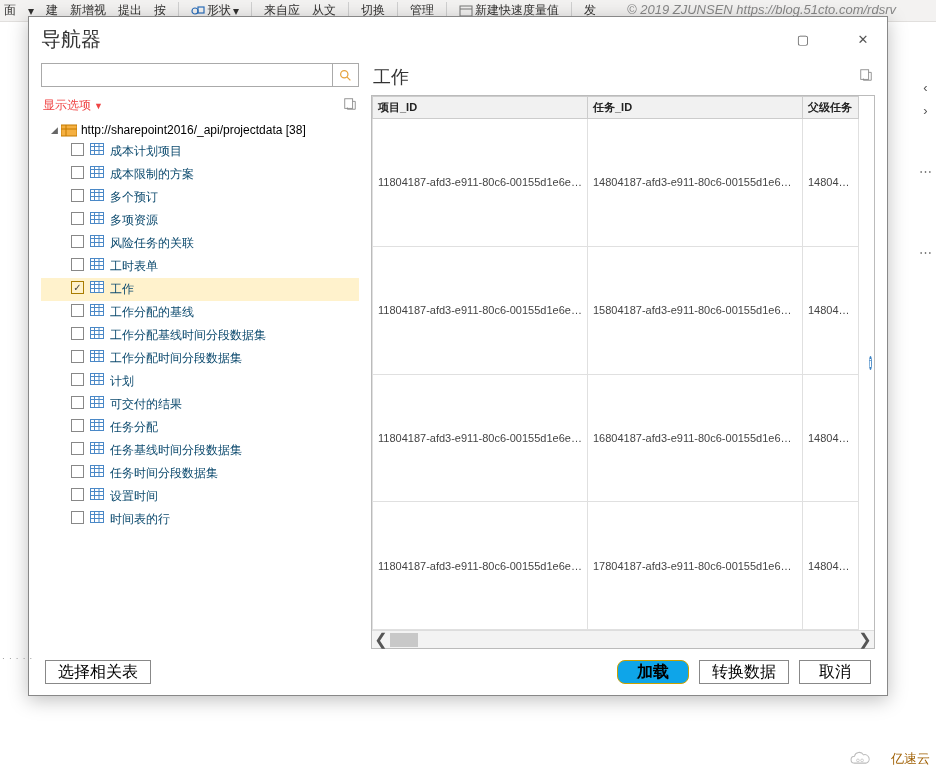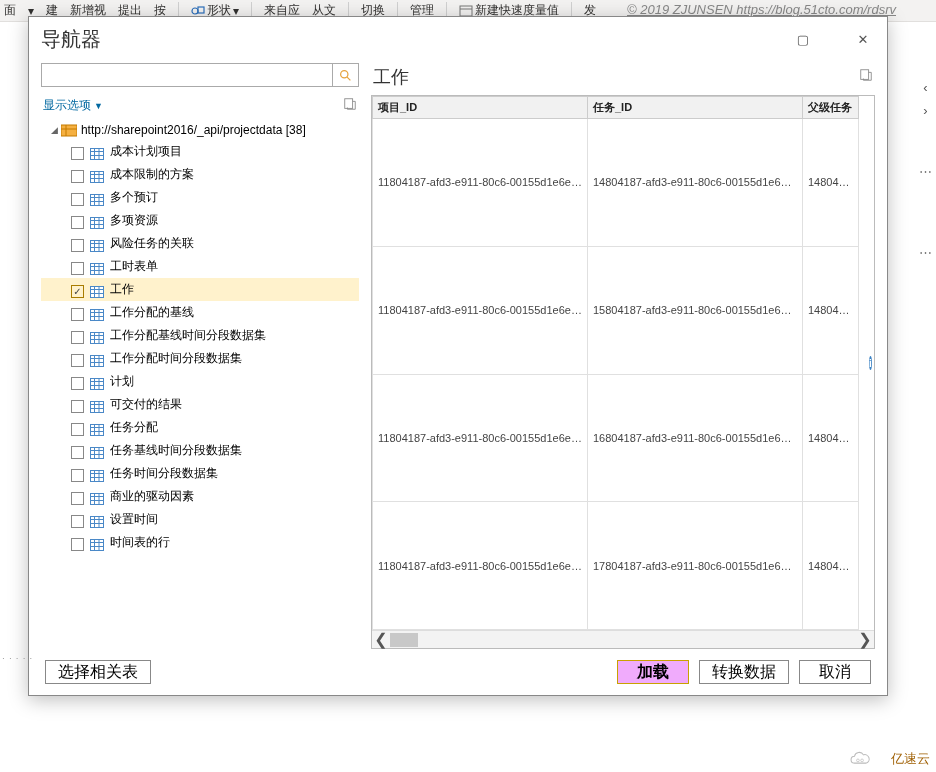--- a/index.html
+++ b/index.html
@@ -2,46 +2,46 @@
 <html><head>
 <meta charset="utf-8">
 <style>
 * { box-sizing: border-box; margin: 0; padding: 0; font-family: "Microsoft YaHei", "Segoe UI", sans-serif; }
 body { background: #fff; width: 936px; height: 772px; overflow: hidden; position: relative; }
 
 
 .ribbon { height: 22px; background: #f3f2f1; border-bottom: 1px solid #e1dfdd; display: flex; align-items: center; font-size: 12px; color: #323130; padding-left: 4px; gap: 12px; position: relative; }
 .ribbon-item { display: inline-flex; align-items: center; gap: 2px; white-space: nowrap; }
 .ribbon-sep { width: 1px; height: 18px; background: #d0d0d0; }
-.watermark { position: absolute; right: 40px; top: 2px; font-size: 13px; color: #888; font-style: italic; text-decoration: underline; }
+.watermark { position: absolute; right: 40px; top: 2px; font-size: 13px; color: #888; font-style: italic; }
 
 
 .edge-chevrons { position: absolute; right: 4px; top: 80px; display: flex; flex-direction: column; gap: 8px; align-items: center; font-size: 13px; color: #555; }
 .chevron-r { cursor: pointer; }
 
 
 .dialog { position: absolute; left: 28px; top: 16px; width: 860px; height: 680px; background: #fff; border: 1px solid #888; box-shadow: 0 4px 18px rgba(0,0,0,0.25); display: flex; flex-direction: column; }
 .dialog-titlebar { height: 46px; display: flex; align-items: center; padding: 0 12px; border-bottom: 1px solid #fff; gap: 36px; }
 .dialog-title { font-size: 20px; color: #333; flex: 1; }
 .win-btn { width: 24px; height: 24px; display: flex; align-items: center; justify-content: center; cursor: pointer; color: #555; font-size: 13px; }
 
 .dialog-body { flex: 1; display: flex; padding: 0 12px; gap: 12px; min-height: 0; }
 
 
 .left-panel { width: 318px; display: flex; flex-direction: column; }
 .search-row { display: flex; margin-bottom: 6px; }
 .search-input { flex: 1; height: 24px; border: 1px solid #aaa; padding: 0 6px; font-size: 12px; font-style: italic; color: #888; }
 .search-btn { width: 26px; height: 24px; border: 1px solid #aaa; border-left: none; background: #fff; display: flex; align-items: center; justify-content: center; color: #e6a23c; cursor: pointer; }
-.display-opts { font-size: 12px; color: #0369a1; display: flex; align-items: center; justify-content: space-between; padding: 4px 2px 6px 2px; gap: 8px; }
+.display-opts { font-size: 12px; color: #ef4444; display: flex; align-items: center; justify-content: space-between; padding: 4px 2px 6px 2px; gap: 8px; }
 .display-opts-left { display: flex; align-items: center; gap: 3px; cursor: pointer; }
 .tree { flex: 1; overflow-y: auto; border-top: none; }
 .tree-root { display: flex; align-items: center; font-size: 12px; padding: 3px 2px 3px 10px; cursor: pointer; }
 .folder-icon { width: 16px; height: 14px; margin-right: 4px; display: inline-block; }
 .folder-icon svg { display: block; }
-.tree-item { display: flex; align-items: flex-end; font-size: 12px; padding: 3px 2px 3px 30px; cursor: pointer; color: #000000; }
+.tree-item { display: flex; align-items: flex-start; font-size: 12px; padding: 3px 2px 3px 30px; cursor: pointer; color: #0c4a6e; }
 .tree-item.selected { background: #fff2cc; }
 .chk { width: 13px; height: 13px; border: 1px solid #888; margin-right: 6px; display: inline-flex; align-items: center; justify-content: center; background: #fff; }
 .chk.checked { background: #fff2cc; border-color: #a97c00; }
 .chk.checked::after { content: "✓"; font-size: 10px; color: #444; }
 .table-icon { width: 14px; height: 12px; margin-right: 6px; display: inline-flex; }
 .table-icon svg { display: block; }
 
 
 .right-panel { flex: 1; display: flex; flex-direction: column; min-width: 0; }
 .right-title-row { display: flex; align-items: center; justify-content: space-between; padding: 2px 2px 6px 2px; }
@@ -57,21 +57,21 @@
 .info-icon { width: 14px; height: 14px; border-radius: 50%; background: #3b82c4; color: #fff; display: inline-flex; align-items: center; justify-content: center; font-size: 10px; font-weight: bold; }
 .hscroll { height: 18px; background: #f3f3f3; border-top: 1px solid #ddd; display: flex; align-items: center; }
 .hscroll-arrow { width: 18px; height: 18px; display: flex; align-items: center; justify-content: center; color: #555; cursor: pointer; }
 .hscroll-track { flex: 1; height: 14px; background: #f3f3f3; position: relative; }
 .hscroll-thumb { position: absolute; left: 0; top: 0; width: 28px; height: 14px; background: #c8c8c8; }
 
 
 .dialog-footer { height: 46px; display: flex; align-items: center; padding: 0 16px; gap: 10px; border-top: 0px solid #eee; }
 .footer-left { flex: 1; display: flex; }
 .btn { min-width: 72px; height: 24px; padding: 0 12px; font-size: 16px; border: 1px solid #888; background: #fff; cursor: pointer; display: inline-flex; align-items: center; justify-content: center; }
-.btn.primary { background: #f0abfc; border-color: #c9a100; font-weight: bold; }
+.btn.primary { background: #0ea5e9; border-color: #c9a100; font-weight: bold; border-radius: 8px; }
 
 
 .bottom-wm { position: absolute; right: 6px; bottom: 4px; font-size: 13px; color: #a16207; display: flex; align-items: center; gap: 20px; }
 .bottom-wm svg { width: 22px; height: 16px; }
 
 
 .dots { position: absolute; left: 2px; top: 654px; font-size: 8px; color: #888; letter-spacing: 1px; }
 
 .opt-icon { color: #999; cursor: pointer; }
 </style>
@@ -349,33 +349,20 @@
               <span class="table-icon">
                 <svg width="14" height="12">
                   <rect x="0.5" y="0.5" width="13" height="11" fill="#fff" stroke="#4a88c7"></rect>
                   <line x1="0.5" y1="3.5" x2="13.5" y2="3.5" stroke="#4a88c7"></line>
                   <line x1="0.5" y1="7.5" x2="13.5" y2="7.5" stroke="#4a88c7"></line>
                   <line x1="4.5" y1="0.5" x2="4.5" y2="11.5" stroke="#4a88c7"></line>
                   <line x1="9" y1="0.5" x2="9" y2="11.5" stroke="#4a88c7"></line>
                 </svg>
               </span>
               <span>任务时间分段数据集</span>
-            </div>
-            <div class="tree-item">
-              <span class="chk"></span>
-              <span class="table-icon">
-                <svg width="14" height="12">
-                  <rect x="0.5" y="0.5" width="13" height="11" fill="#fff" stroke="#4a88c7"></rect>
-                  <line x1="0.5" y1="3.5" x2="13.5" y2="3.5" stroke="#4a88c7"></line>
-                  <line x1="0.5" y1="7.5" x2="13.5" y2="7.5" stroke="#4a88c7"></line>
-                  <line x1="4.5" y1="0.5" x2="4.5" y2="11.5" stroke="#4a88c7"></line>
-                  <line x1="9" y1="0.5" x2="9" y2="11.5" stroke="#4a88c7"></line>
-                </svg>
-              </span>
-              <span>商业的驱动因素</span>
             </div>
             <div class="tree-item">
               <span class="chk"></span>
               <span class="table-icon">
                 <svg width="14" height="12">
                   <rect x="0.5" y="0.5" width="13" height="11" fill="#fff" stroke="#4a88c7"></rect>
                   <line x1="0.5" y1="3.5" x2="13.5" y2="3.5" stroke="#4a88c7"></line>
                   <line x1="0.5" y1="7.5" x2="13.5" y2="7.5" stroke="#4a88c7"></line>
                   <line x1="4.5" y1="0.5" x2="4.5" y2="11.5" stroke="#4a88c7"></line>
                   <line x1="9" y1="0.5" x2="9" y2="11.5" stroke="#4a88c7"></line>

